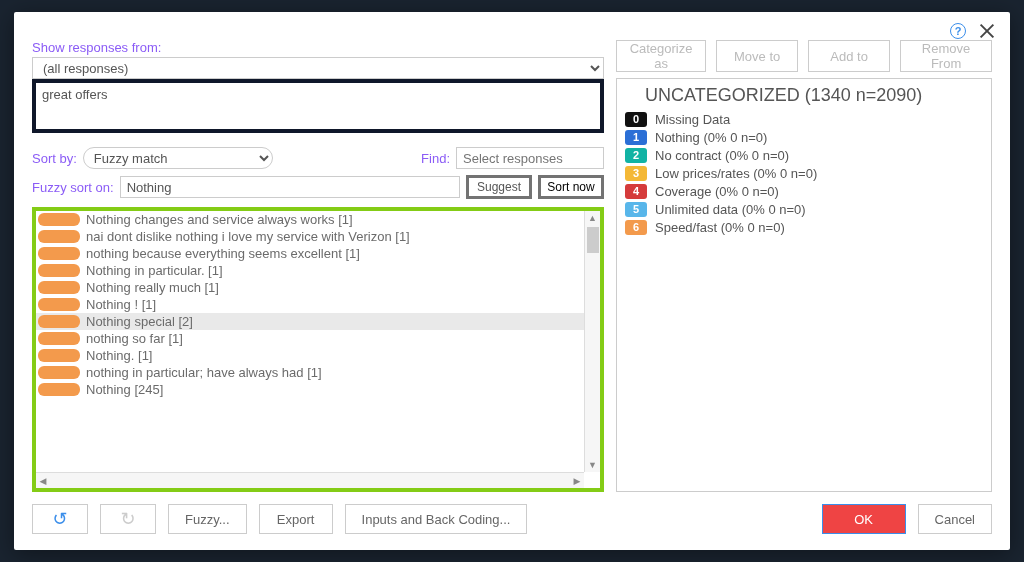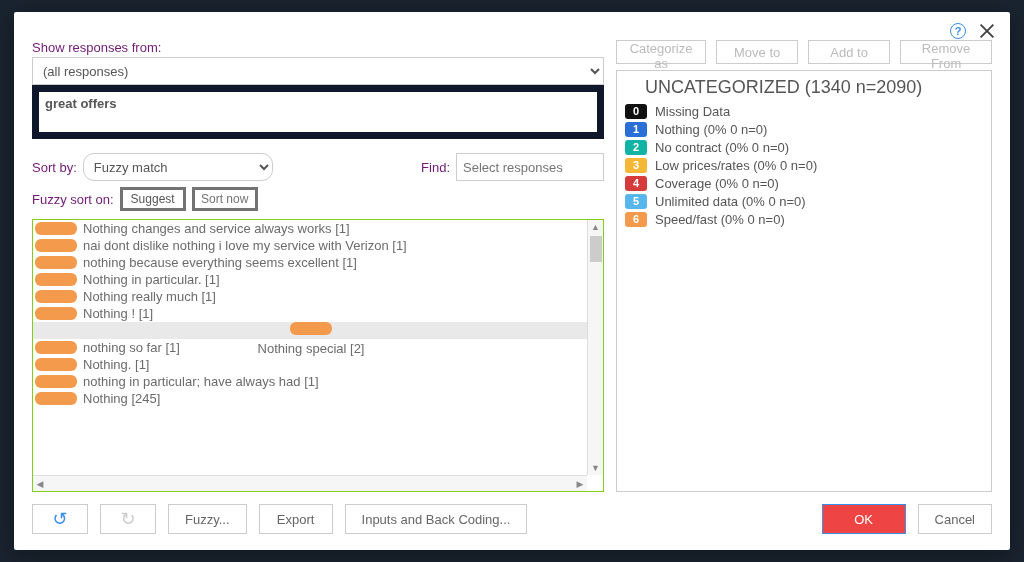--- a/index.html
+++ b/index.html
@@ -71,84 +71,83 @@
     flex: 1;
     display: flex;
     flex-direction: column;
     min-width: 0;
   }
   .right-col {
     width: 376px;
     display: flex;
     flex-direction: column;
   }
-  label.lbl { color: #701a75; }
+  label.lbl { color: #8b5cf6; }
   .show-row { margin-bottom: 2px; }
   select, input[type=text] {
     font-family: inherit;
     font-size: 13px;
     color: #555;
     border: 1px solid #ccc;
     background: #fff;
     padding: 2px 6px;
-    height: 28px;
+    height: 22px;
   }
   select.wide { width: 100%; }
   .response-box {
     width: 100%;
     height: 54px;
-    border: 7px solid #0f172a;
+    border: 4px solid #0f172a;
     padding: 4px 6px;
     color: #555;
     resize: none;
     margin-bottom: 14px;
-    font-weight: bold;
   }
   .controls-row {
     display: flex;
     align-items: center;
     gap: 6px;
     margin-bottom: 6px;
   }
   .controls-row .spacer { flex: 1; }
   .sort-select { width: 190px; border-radius: 11px; }
   .find-input { width: 148px; color:#999; }
   .fuzzy-input { flex: 1; }
   .btn-sm {
     height: 24px;
     min-width: 66px;
     border: 3px solid #737373;
     background: #fff;
     color: #555;
     font-size: 12px;
     cursor: pointer;
   }
-  .btn-sm:disabled { color: #737373; cursor: default; }
+  .btn-sm:disabled { color: #000000; cursor: default; }
   .response-list {
     flex: 1;
-    border: 1px solid #84cc16;
+    border: 4px solid #84cc16;
     overflow: hidden;
     position: relative;
     margin-top: 2px;
   }
   .response-scroll {
     position: absolute;
     inset: 0 16px 16px 0;
     overflow: hidden;
   }
   .response-row {
     display: flex;
     align-items: center;
     height: 17px;
     padding-left: 2px;
     gap: 6px;
     font-size: 13px;
     color: #6b6b6b;
   }
-  .response-row.sel { background: #e9e9e9; flex-direction: column; }
+  .response-row.sel { background: #e9e9e9; }
   .chip {
     width: 42px; height: 13px;
     background: #f39a4c;
     border-radius: 6px;
     flex-shrink: 0;
   }
   .vscroll {
     position: absolute;
     right: 0; top: 0; bottom: 16px;
     width: 16px;
@@ -171,21 +170,21 @@
   }
   .hscroll .arrow { width:14px; text-align:center; cursor:pointer;}
   .hscroll .track { flex:1; }
   .action-bar {
     display: flex;
     gap: 10px;
     margin-bottom: 6px;
     justify-content: flex-end;
   }
   .btn-top {
-    height: 24px;
+    height: 32px;
     min-width: 82px;
     padding: 0 12px;
     border: 1px solid #ccc;
     background: #fff;
     color: #bbb;
     font-size: 13px;
     cursor: default;
   }
   .category-panel {
     flex: 1;
@@ -276,20 +275,21 @@
         <select class="sort-select">
           <option>Fuzzy match</option>
         </select>
         <span class="spacer"></span>
         <label class="lbl">Find:</label>
         <input type="text" class="find-input" placeholder="Select responses" style="">
       </div>
 
       <div class="controls-row">
         <label class="lbl">Fuzzy sort on:</label>
+        <input type="text" class="fuzzy-input" value="Nothing" style="">
         <button class="btn-sm">Suggest</button>
         <button class="btn-sm" disabled="">Sort now</button>
       </div>
 
       <div class="response-list">
         <div class="response-scroll" id="response-scroll">
             <div class="response-row">
               <div class="chip"></div>
               <span>Nothing changes and service always works [1]</span>
             </div>

